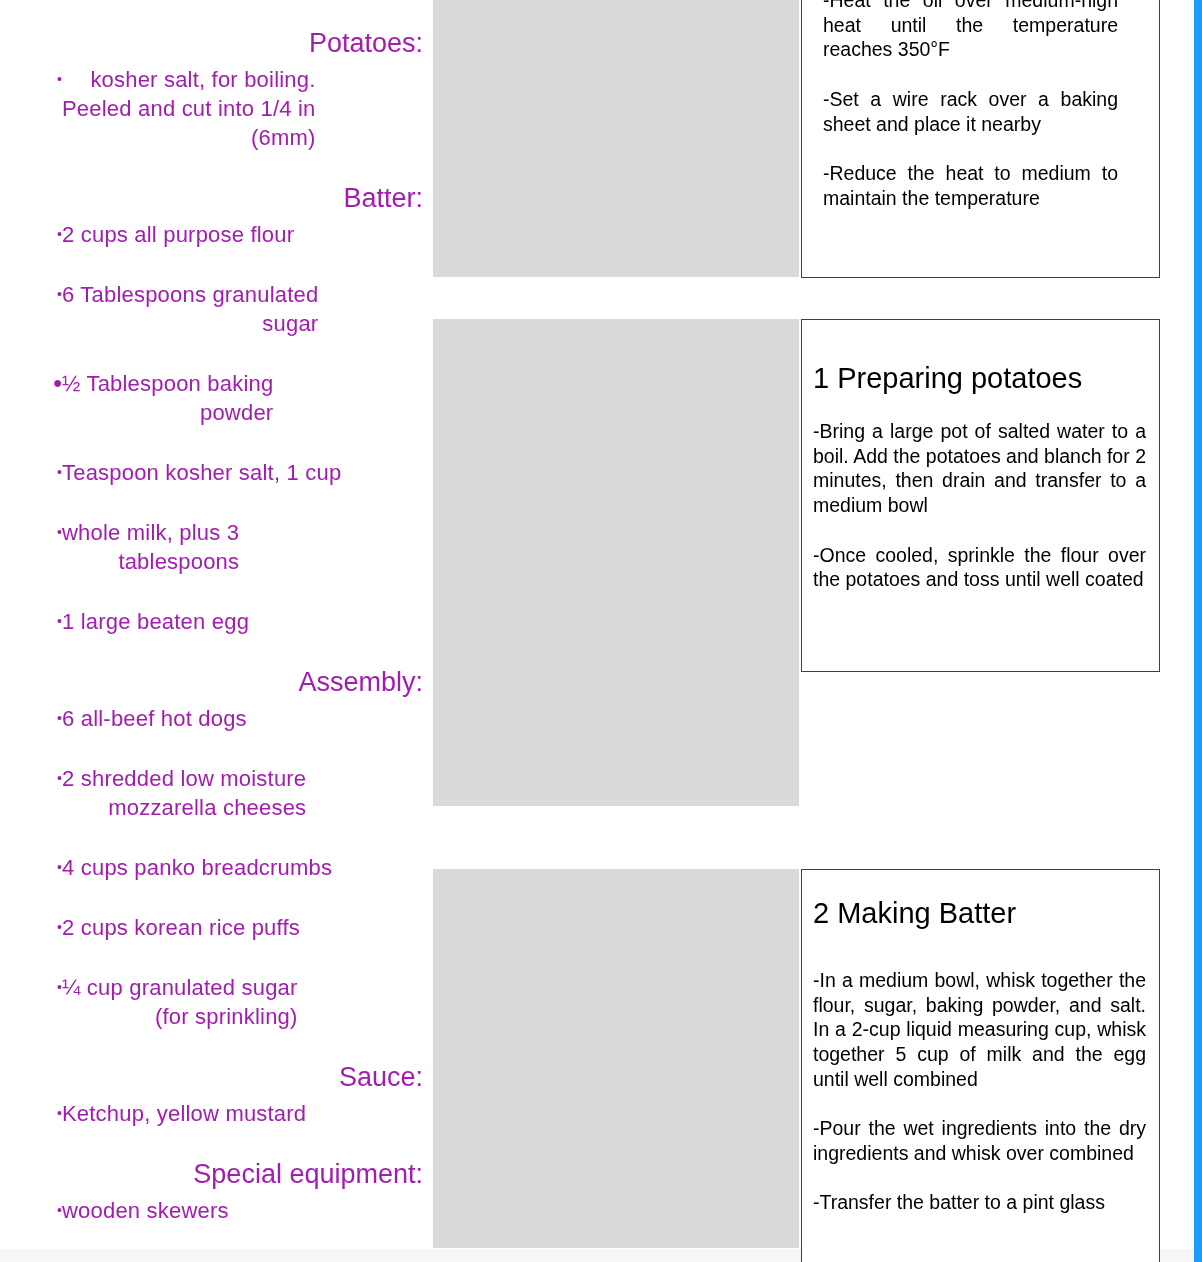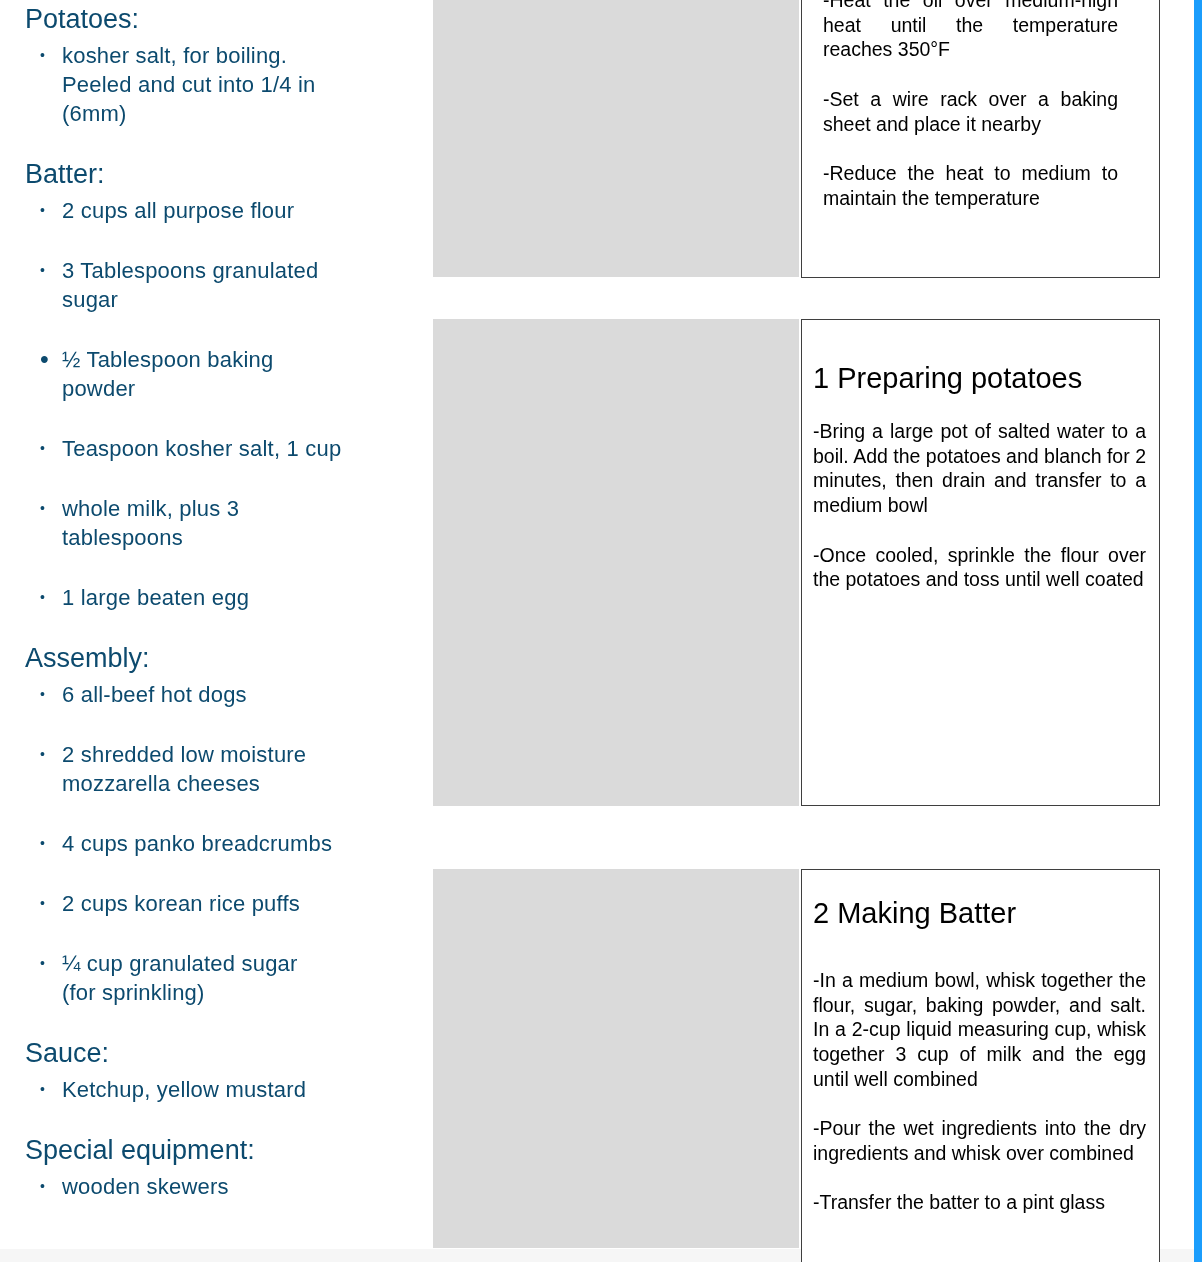--- a/index.html
+++ b/index.html
@@ -13,21 +13,21 @@
     width:1202px;height:1262px;
     overflow:hidden;
     background:#fff;
     font-family:"Liberation Sans","DejaVu Sans",sans-serif;
     color:#111;
   }
 
   
   .ingredients{
     position:absolute;left:25px;top:0;width:398px;
-    padding-top:4px;color:#0c4a6e;
+    padding-top:28px;color:#a21caf;text-align:right;
   }
   .ing-heading{font-size:27px;line-height:30px;margin:31px 0 7px;font-weight:400;}
   .ing-heading:first-child{margin-top:0;}
   .ing-item{display:flex;margin-bottom:31px;font-size:22px;line-height:29px;}
   .ing-item .bullet{flex:0 0 22px;margin-left:15px;font-size:14px;line-height:29px;}
   .ing-item .bullet.big{font-size:25px;}
   .ing-text{white-space:pre-line;letter-spacing:0.2px;}
 
   
   .media{position:absolute;background:var(--media);z-index:2;}
@@ -35,21 +35,21 @@
   .card-pad{position:relative;height:100%;padding:0 13px 0 11px;box-sizing:border-box;}
   .card-title{font-size:29px;line-height:33px;font-weight:400;color:#000;}
   .card-body{margin-top:24px;font-size:19.5px;line-height:24.7px;text-align:justify;color:#000;}
   .card-body p{margin:0 0 24.7px 0;}
 
   #s1 .media{left:433px;top:-209px;width:366px;height:486px;}
   #s1 .card {left:801px;top:-209px;width:359px;height:487px;}
   #s1 .card-body{position:absolute;top:196px;left:21px;width:295px;margin:0;}
 
   #s2 .media{left:433px;top:319px;width:366px;height:487px;}
-  #s2 .card {left:801px;top:319px;width:359px;height:487px;}
+  #s2 .card {left:801px;top:319px;width:359px;height:353px;}
   #s2 .card-title{padding-top:42px;}
 
   #s3 .media{left:433px;top:869px;width:366px;height:379px;}
   #s3 .card {left:801px;top:869px;width:359px;height:487px;}
   #s3 .card-title{padding-top:27px;}
   #s3 .card-body{margin-top:38px;}
 
   
   .scrollbar{position:absolute;right:0;top:0;width:8px;height:100%;background:var(--blue);z-index:10;}
   .bottom-band{position:absolute;left:0;bottom:0;width:1194px;height:13px;background:#F6F6F6;z-index:1;}
@@ -65,21 +65,21 @@
 Peeled and cut into 1/4 in
 (6mm)</span>
     </div>
     <div class="ing-heading">Batter:</div>
     <div class="ing-item">
       <span class="bullet">•</span>
       <span class="ing-text">2 cups all purpose flour</span>
     </div>
     <div class="ing-item">
       <span class="bullet">•</span>
-      <span class="ing-text">3 Tablespoons granulated
+      <span class="ing-text">6 Tablespoons granulated
 sugar</span>
     </div>
     <div class="ing-item">
       <span class="bullet big">•</span>
       <span class="ing-text">½ Tablespoon baking
 powder</span>
     </div>
     <div class="ing-item">
       <span class="bullet">•</span>
       <span class="ing-text">Teaspoon kosher salt, 1 cup</span>
@@ -153,21 +153,21 @@
     </div>
   </div>
 </div>
 
 <div id="s3">
   <div class="media"></div>
   <div class="card">
     <div class="card-pad">
       <div class="card-title">2 Making Batter</div>
       <div class="card-body">
-          <p>-In a medium bowl, whisk together the flour, sugar, baking powder, and salt. In a 2-cup liquid measuring cup, whisk together 3 cup of milk and the egg until well combined</p>
+          <p>-In a medium bowl, whisk together the flour, sugar, baking powder, and salt. In a 2-cup liquid measuring cup, whisk together 5 cup of milk and the egg until well combined</p>
           <p>-Pour the wet ingredients into the dry ingredients and whisk over combined</p>
           <p>-Transfer the batter to a pint glass</p>
         </div>
     </div>
   </div>
 </div>
 
 <div class="bottom-band"></div>
 <div class="scrollbar"></div>
 

